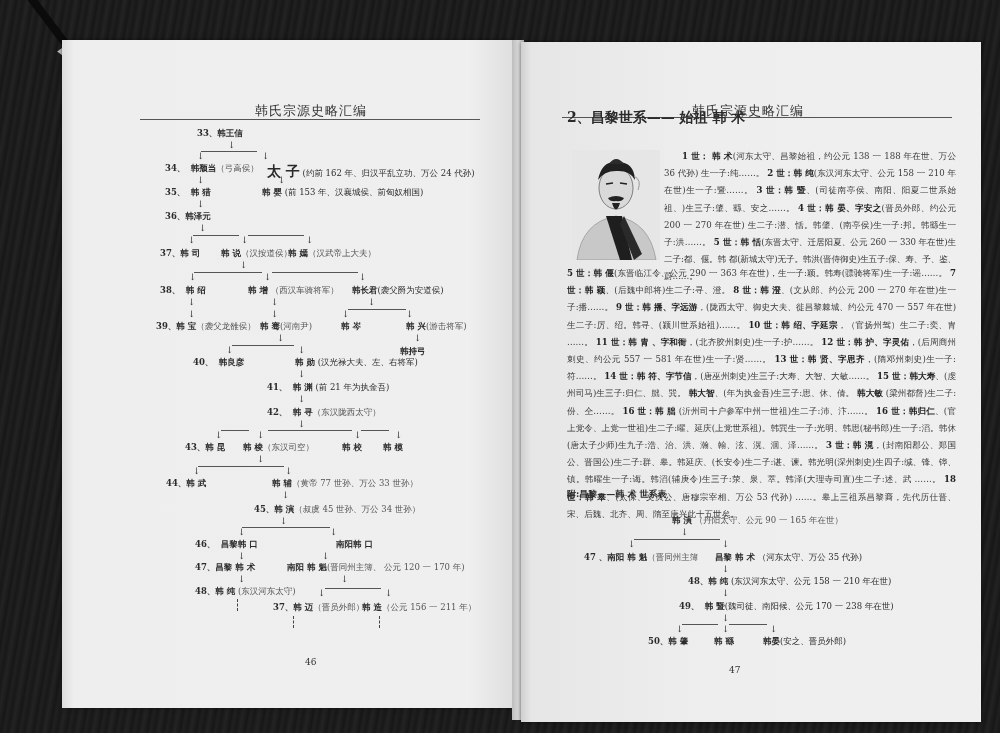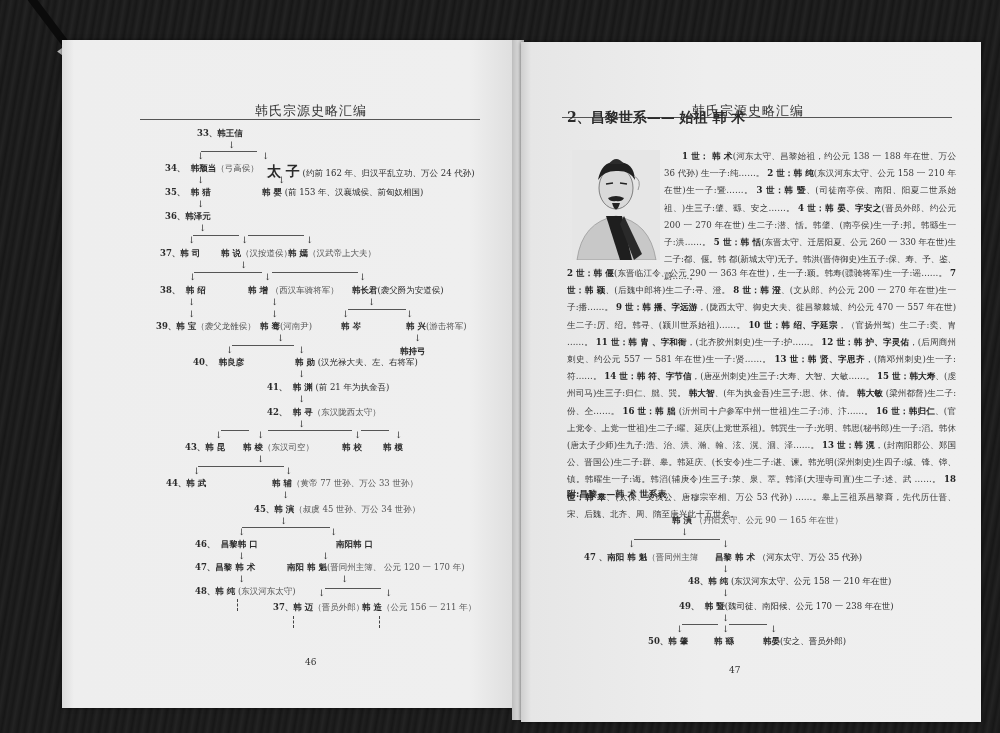--- a/index.html
+++ b/index.html
@@ -175,35 +175,35 @@
 </svg>
 
 <div class="para" style="left:664px;top:148px;width:292px;text-indent:18px;">
   <b>1 世： 韩 术</b><span>(河东太守、昌黎始祖，约公元 138 一 188 年在世、万公 36 代孙) 生一子:纯……。</span>
   <b>2 世：韩 纯</b><span>(东汉河东太守、公元 158 一 210 年在世)生一子:暨……。</span>
   <b>3 世：韩 暨</b><span>、(司徒南亭侯、南阳、阳夏二世系始祖、)生三子:肇、繇、安之……。</span>
   <b>4 世：韩 晏、字安之</b><span>(晋员外郎、约公元 200 一 270 年在世) 生二子:潜、恬。韩肇、(南亭侯)生一子:邦。韩繇生一子:洪……。</span>
   <b>5 世：韩 恬</b><span style="letter-spacing:-0.2px">(东晋太守、迁居阳夏、公元 260 一 330 年在世)生二子:都、偃。韩 都(新城太守)无子。韩洪(晋侍御史)生五子:保、寿、予、鉴、蔚……。</span>
 </div>
 <div class="para" style="left:567px;top:265px;width:389px;">
-  <b>2 世：韩 偃</b><span>(东晋临江令、公元 290 一 363 年在世)，生一子:颖。韩寿(骠骑将军)生一子:谣……。</span>
+  <b>5 世：韩 偃</b><span>(东晋临江令、公元 290 一 363 年在世)，生一子:颖。韩寿(骠骑将军)生一子:谣……。</span>
   <b>7 世：韩 颖</b><span>、(后魏中郎将)生二子:寻、澄。</span>
   <b>8 世：韩 澄</b><span>、(文从郎、约公元 200 一 270 年在世)生一子:播……。</span>
   <b>9 世：韩 播、字远游</b><span>，(陇西太守、御史大夫、徙昌黎棘城、约公元 470 一 557 年在世)生二子:厉、绍。韩寻、(颍川世系始祖)……。</span>
   <b>10 世：韩 绍、字延宗</b><span>，（官扬州驾）生二子:奕、胄 ……。</span>
   <b>11 世：韩 胄 、字和衙</b><span>，(北齐胶州刺史)生一子:护……。</span>
   <b>12 世：韩 护、字灵佑</b><span>，(后周商州刺史、约公元 557 一 581 年在世)生一子:贤……。</span>
   <b>13 世：韩 贤、字思齐</b><span>，(隋邓州刺史)生一子:符……。</span>
   <b>14 世：韩 符、字节信</b><span>，(唐巫州刺史)生三子:大寿、大智、大敏……。</span>
   <b>15 世：韩大寿</b><span>、(虔州司马)生三子:归仁、朏、巽。</span>
   <b>韩大智</b><span>、(年为执金吾)生三子:思、休、倩。</span>
   <b>韩大敏</b><span> (梁州都督)生二子:份、仝……。</span>
   <b>16 世：韩 朏</b><span> (沂州司十户参军中州一世祖)生二子:沛、汴……。</span>
   <b>16 世：韩归仁</b><span>、(官上党令、上党一世祖)生二子:曜、延庆(上党世系祖)。韩巽生一子:光明、韩思(秘书郎)生一子:滔。韩休(唐太子少师)生九子:浩、治、洪、瀚、翰、泫、滉、洄、泽……。</span>
-  <b>13 世：韩 滉</b><span>，(封南阳郡公、郑国公、晋国公)生二子:群、皋。韩延庆、(长安令)生二子:谌、谏。韩光明(深州刺史)生四子:缄、锋、铧、镇。韩曜生一子:诲。韩滔(辅庚令)生三子:荥、泉、萃。韩泽(大理寺司直)生二子:述、武 ……。</span>
+  <b>3 世：韩 滉</b><span>，(封南阳郡公、郑国公、晋国公)生二子:群、皋。韩延庆、(长安令)生二子:谌、谏。韩光明(深州刺史)生四子:缄、锋、铧、镇。韩曜生一子:诲。韩滔(辅庚令)生三子:荥、泉、萃。韩泽(大理寺司直)生二子:述、武 ……。</span>
   <b>18 世：韩 皋</b><span>、(太保、文贞公、唐穆宗宰相、万公 53 代孙) ……。皋上三祖系昌黎裔，先代历仕晋、宋、后魏、北齐、周、隋至唐兴此十五世矣。</span>
 </div>
 
 <div class="t b" style="left:567px;top:490px;font-size:9px;">附:昌黎——韩 术 世系表</div>
 
 <div class="t" style="left:672px;top:516px;"><span class="b">韩  演</span> <span class="note">（丹阳太守、公元 90 一 165 年在世）</span></div>
 <div class="arr" style="left:681px;top:528px;">↓</div>
 <div class="hl" style="left:634px;top:539px;width:86px;"></div>
 <div class="arr" style="left:628px;top:540px;">↓</div>
 <div class="arr" style="left:722px;top:540px;">↓</div>

